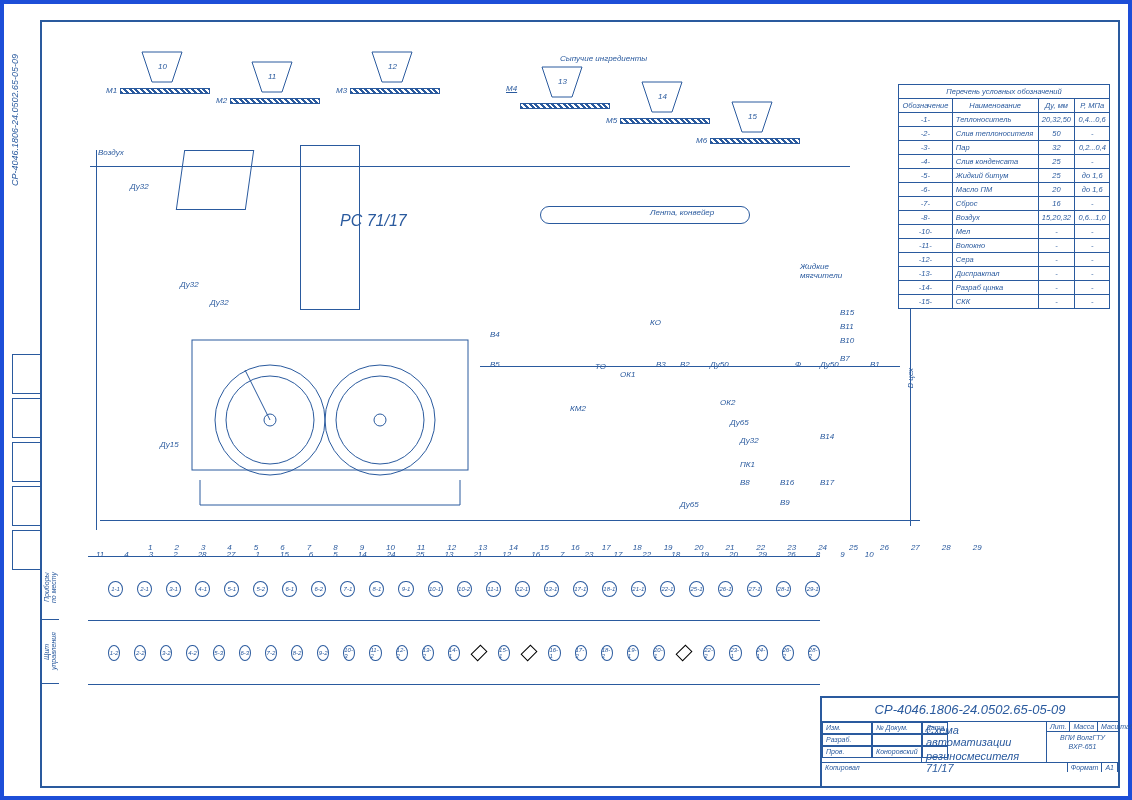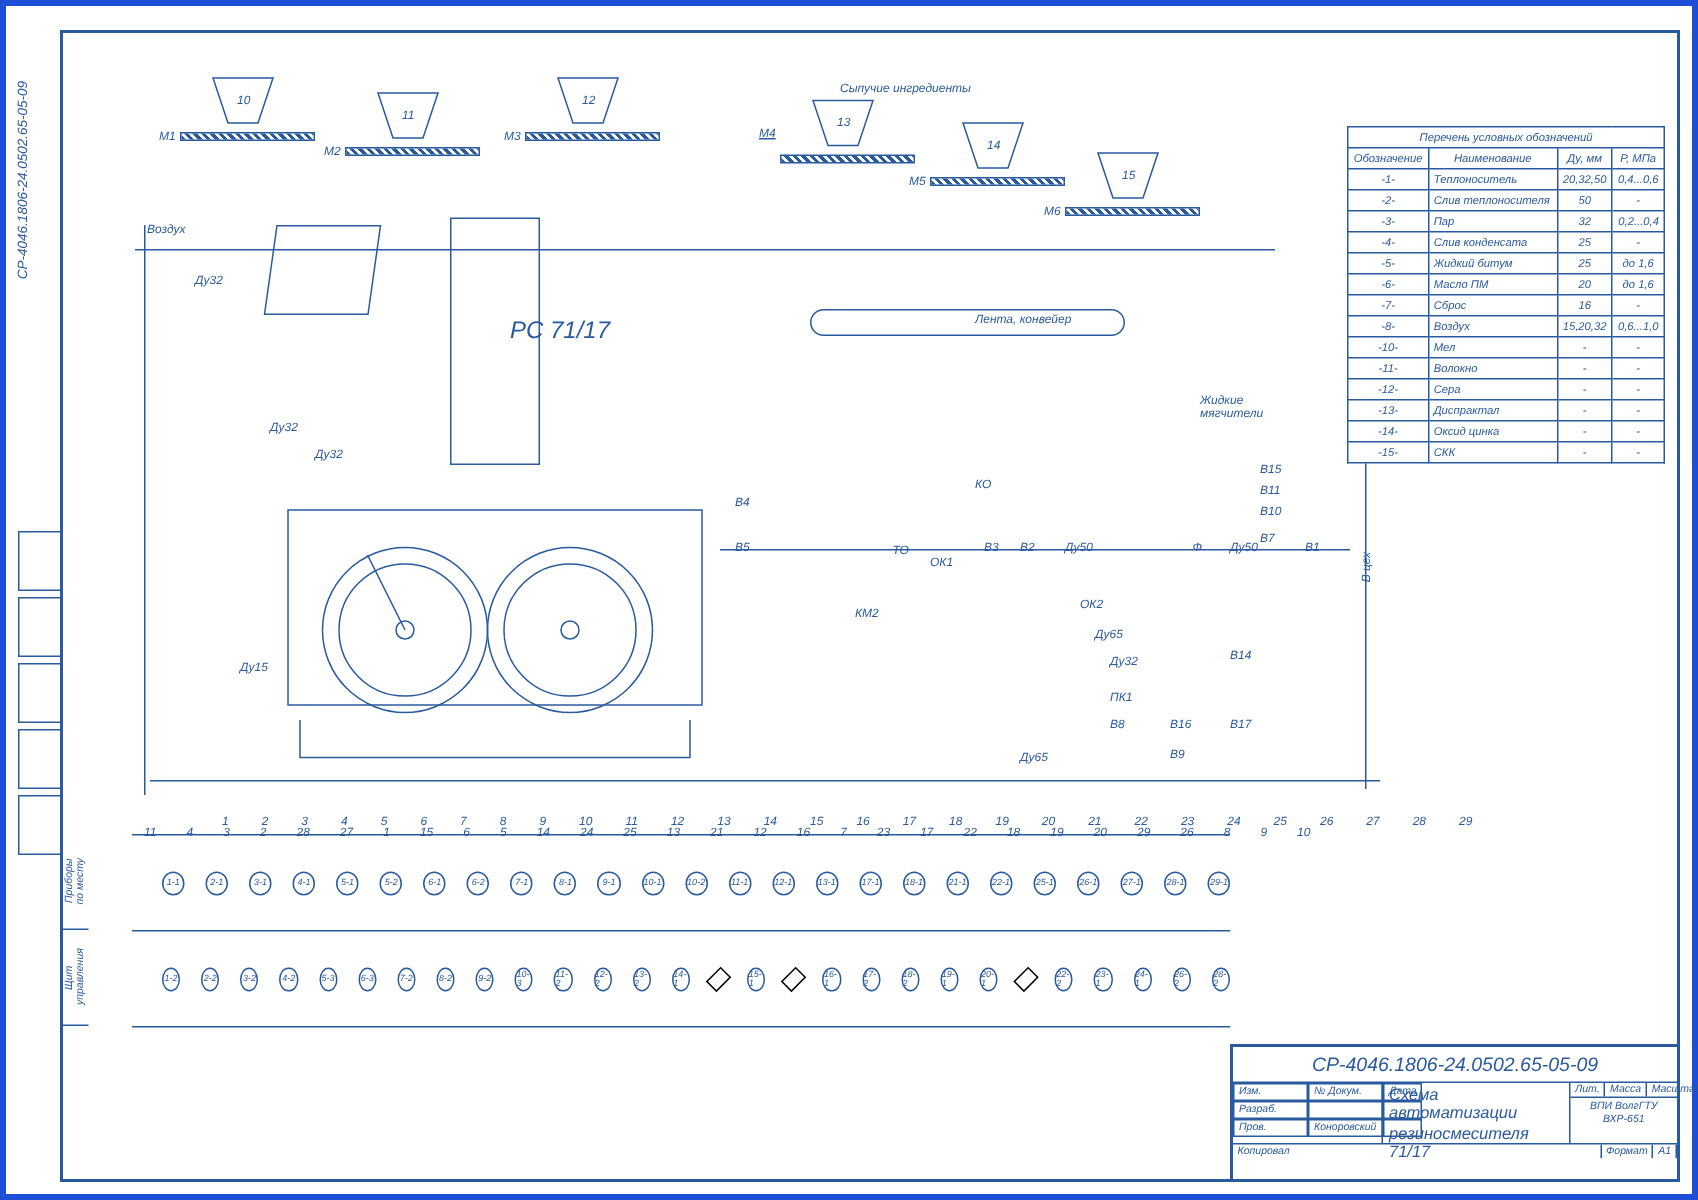--- a/index.html
+++ b/index.html
@@ -286,21 +286,21 @@
           <td style="text-align: center;">-</td>
         </tr>
         <tr>
           <td style="text-align: center; margin-left: 44px;">-13-</td>
           <td>Диспрактал</td>
           <td style="text-align: center;">-</td>
           <td style="text-align: center;">-</td>
         </tr>
         <tr>
           <td style="text-align: center;">-14-</td>
-          <td>Оксид цинка</td>
+          <td>Разраб цинка</td>
           <td style="text-align: center;">-</td>
           <td style="text-align: center;">-</td>
         </tr>
         <tr>
           <td style="text-align: center;">-15-</td>
           <td>СКК</td>
           <td style="text-align: center;">-</td>
           <td style="text-align: center;">-</td>
         </tr>
       </tbody>

